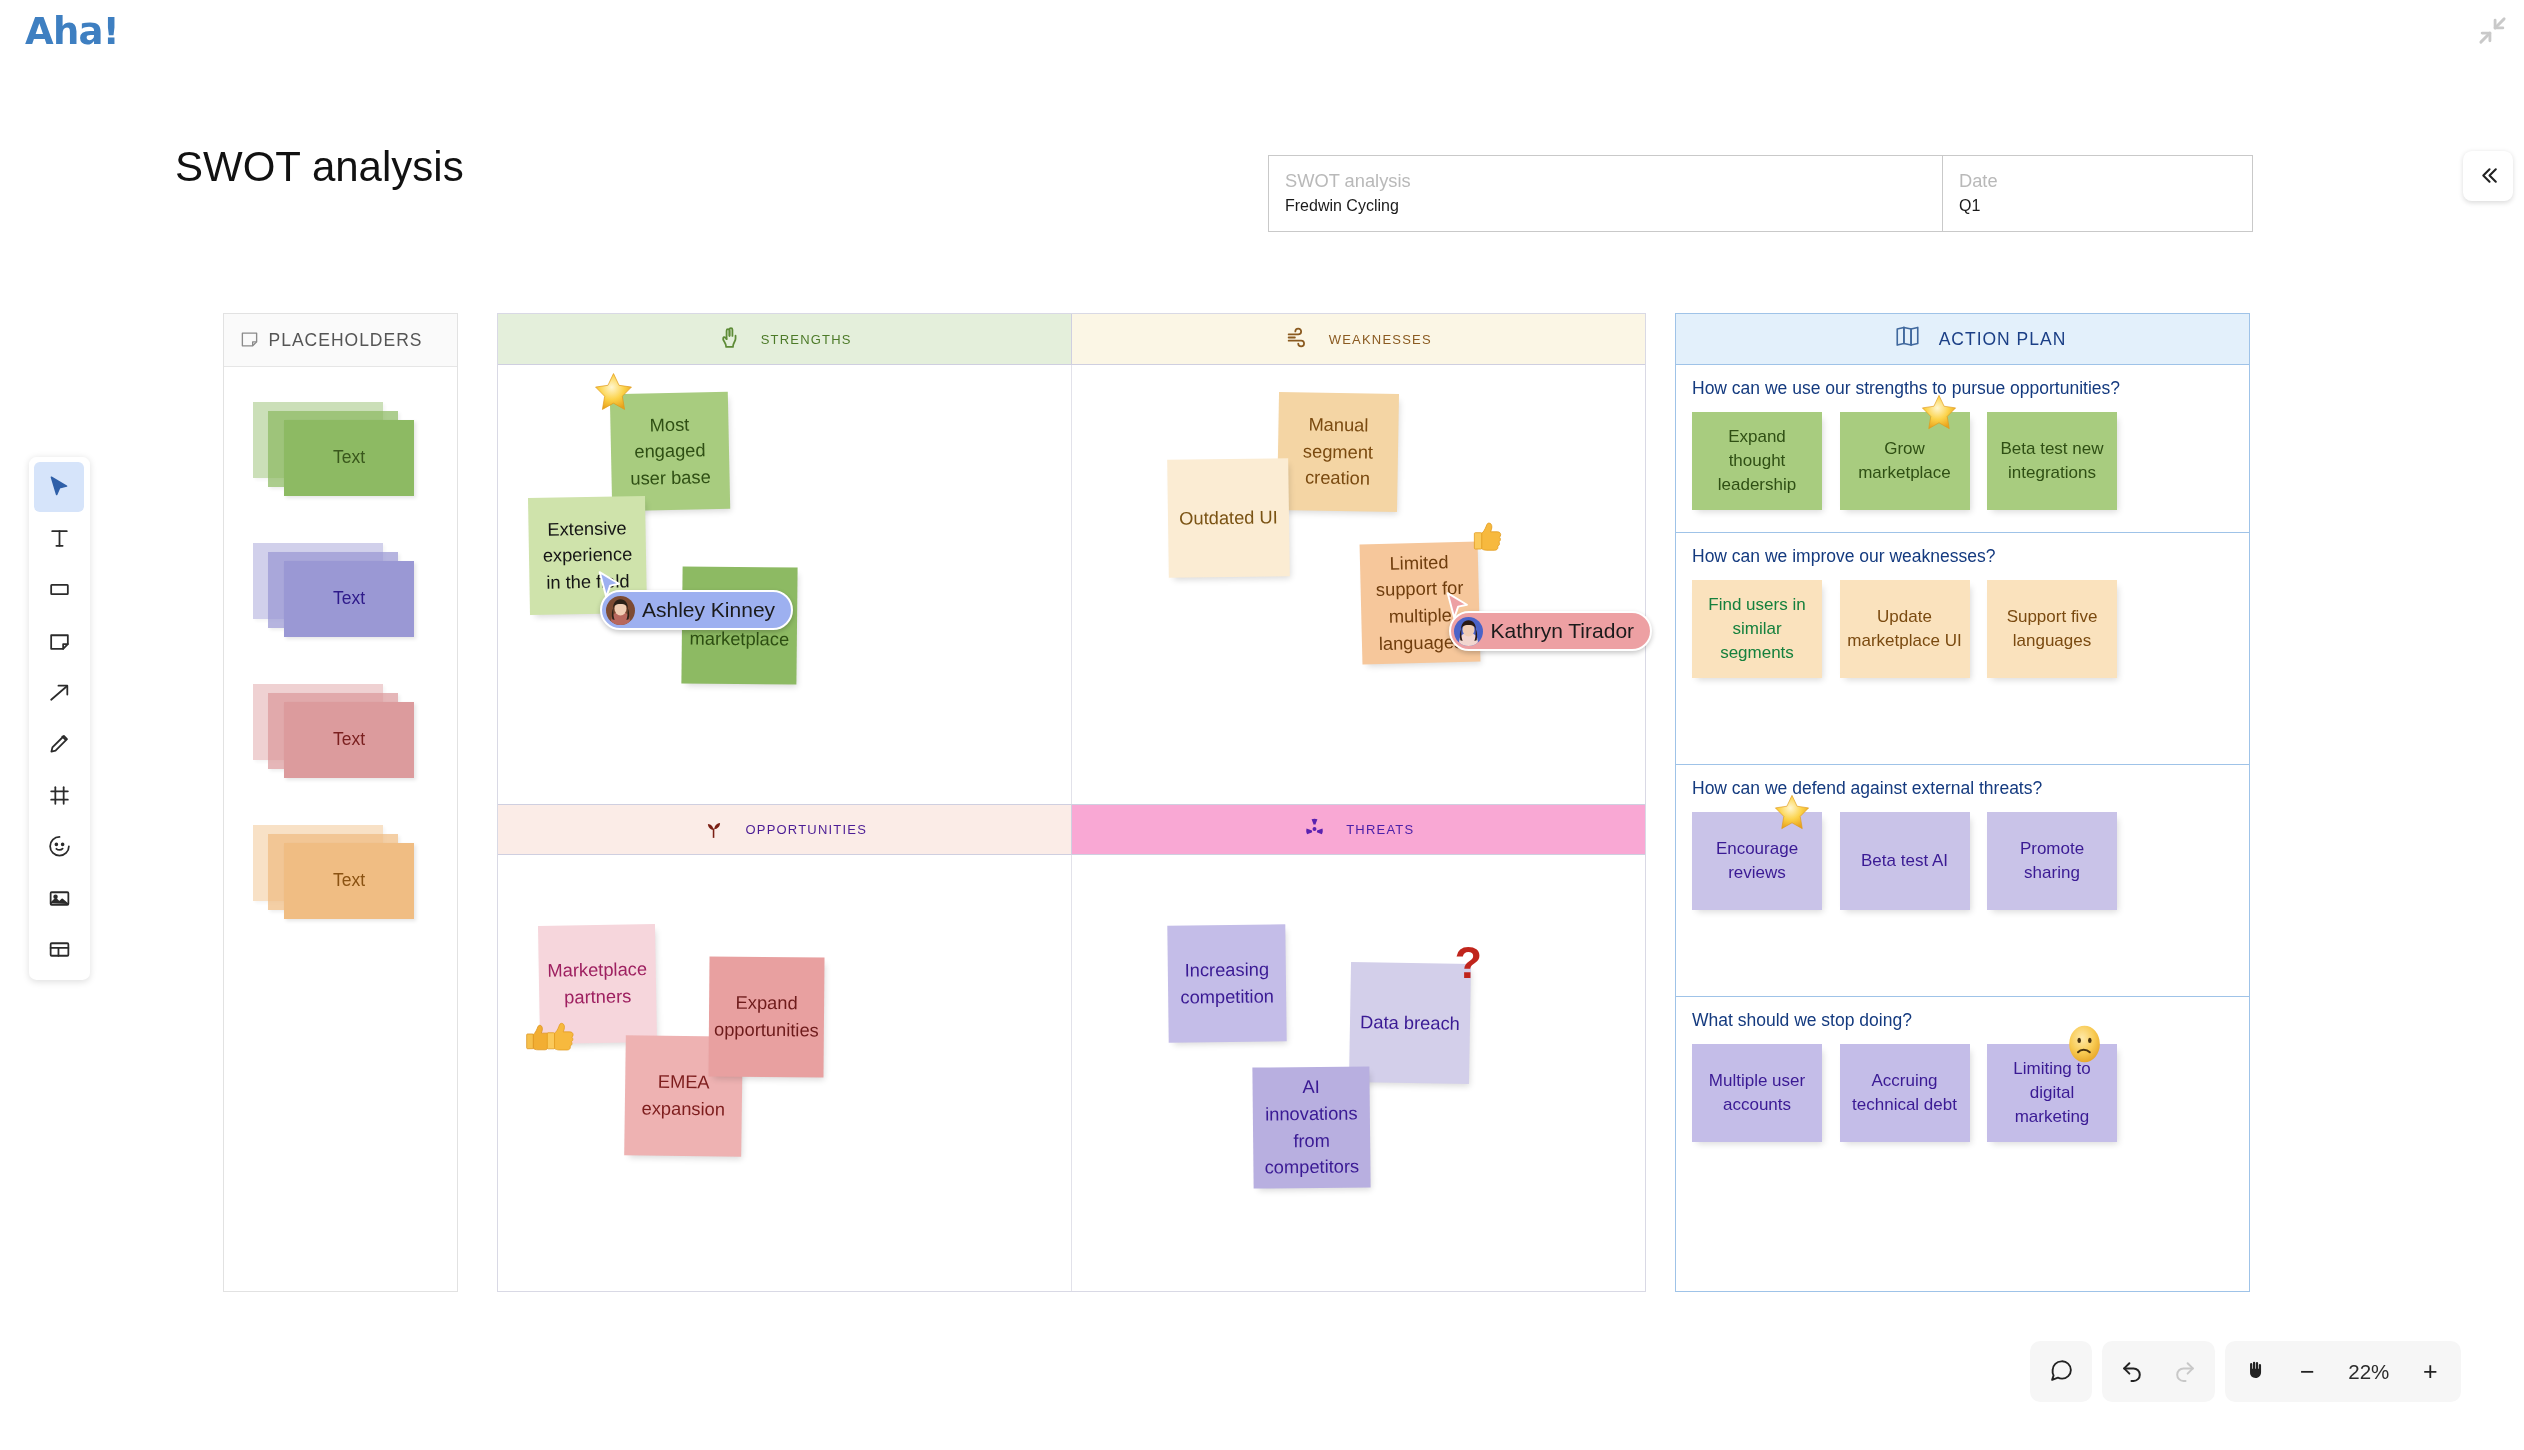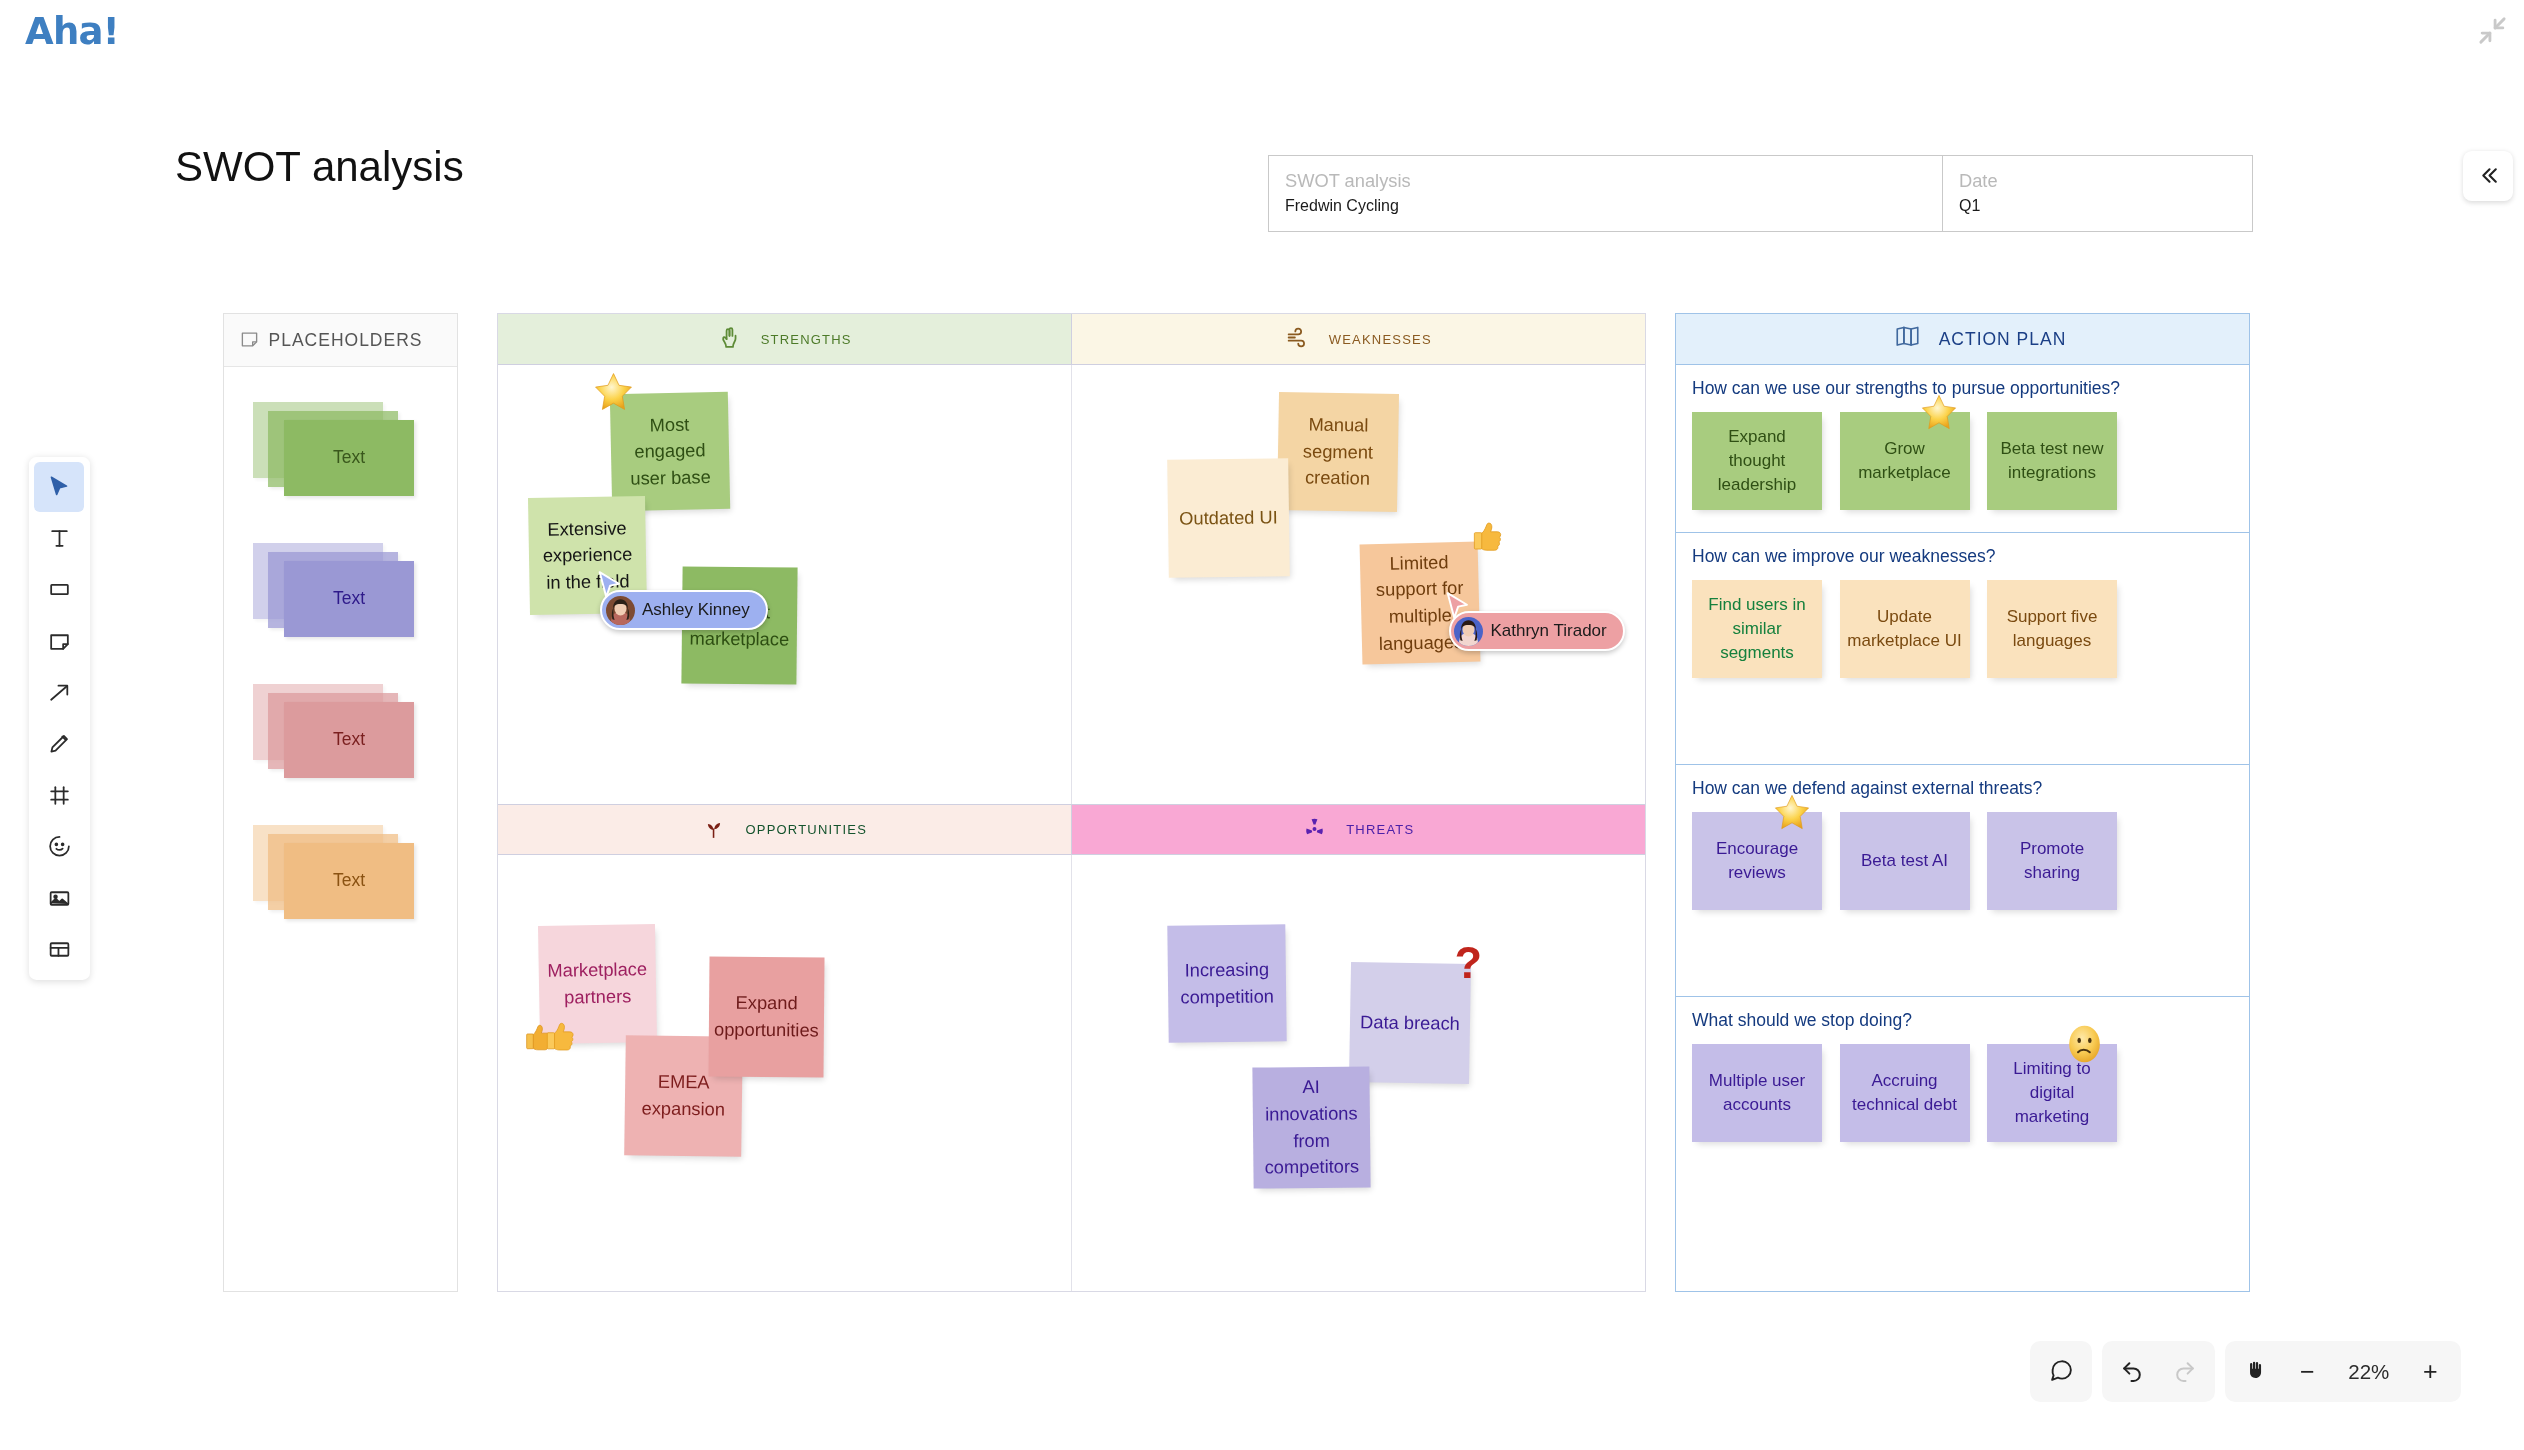--- a/index.html
+++ b/index.html
@@ -90,21 +90,21 @@
     grid-template-columns: 1fr 1fr;
     grid-template-rows: 51px 439px 51px 1fr;
   }
   .q-head {
     display: flex; align-items: center; justify-content: center; gap: 19px;
     border-bottom: 0.7px solid #cfcfe0;
     font-size: 13px; letter-spacing: 1.2px;
   }
   .q-head.strengths  { background:#e4efdb; color:#4c7a28; border-right:0.7px solid #cfcfe0;}
   .q-head.weaknesses { background:#fbf6e5; color:#8a5a20; }
-  .q-head.opportunities { background:#fbece7; color:#14532d; border-right:0.7px solid #cfcfe0; border-top:0.7px solid #cfcfe0;}
+  .q-head.opportunities { background:#fbece7; color:#4c1d95; border-right:0.7px solid #cfcfe0; border-top:0.7px solid #cfcfe0;}
   .q-head.threats    { background:#f9a8d4; color:#4b20a8; border-top:0.7px solid #cfcfe0;}
   .q-body { position: relative; overflow: visible; }
   .q-body.col-left { border-right: 0.7px solid #e2e2ea; }
 
   
   .note {
     position: absolute;
     display: flex; align-items: center; justify-content: center; text-align: center;
     font-size: 18.3px; line-height: 1.45; padding: 5.8px 8.8px;
     box-shadow: 2.9px 4.4px 6.6px -2.2px rgba(0,0,0,.15);
@@ -119,21 +119,21 @@
   }
 
   
   .cursor-chip { position: absolute; display: flex; align-items: center; }
   .cursor-arrow { position: absolute; }
   .chip {
     display: flex; align-items: center; gap: 7.3px;
     border-radius: 730px; padding: 3.7px 16px 3.7px 3.7px;
     border: 2.2px solid #fff;
     box-shadow: 0 2.2px 5.1px rgba(0,0,0,.22);
-    font-size: 17px; color: #1b1b1b; white-space: nowrap;
+    font-size: 21px; color: #1b1b1b; white-space: nowrap;
   }
   .chip.blue { background: #9db0f0; }
   .chip.pink { background: #eda0a3; }
   .chip .avatar {
     width: 29px; height: 29px; border-radius: 50%;
     overflow: hidden; flex: 0 0 29px; position: relative;
   }
 
   
   .action-plan {

